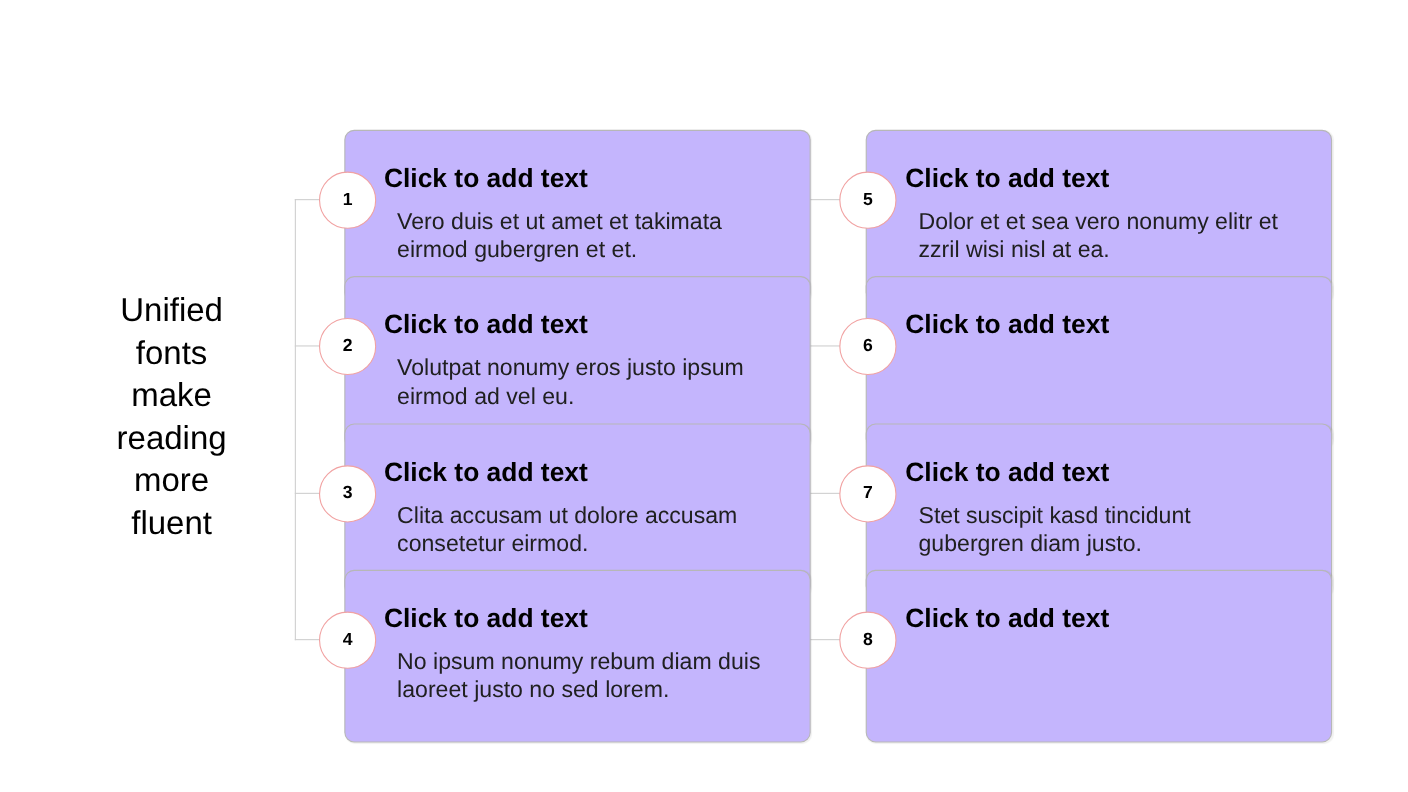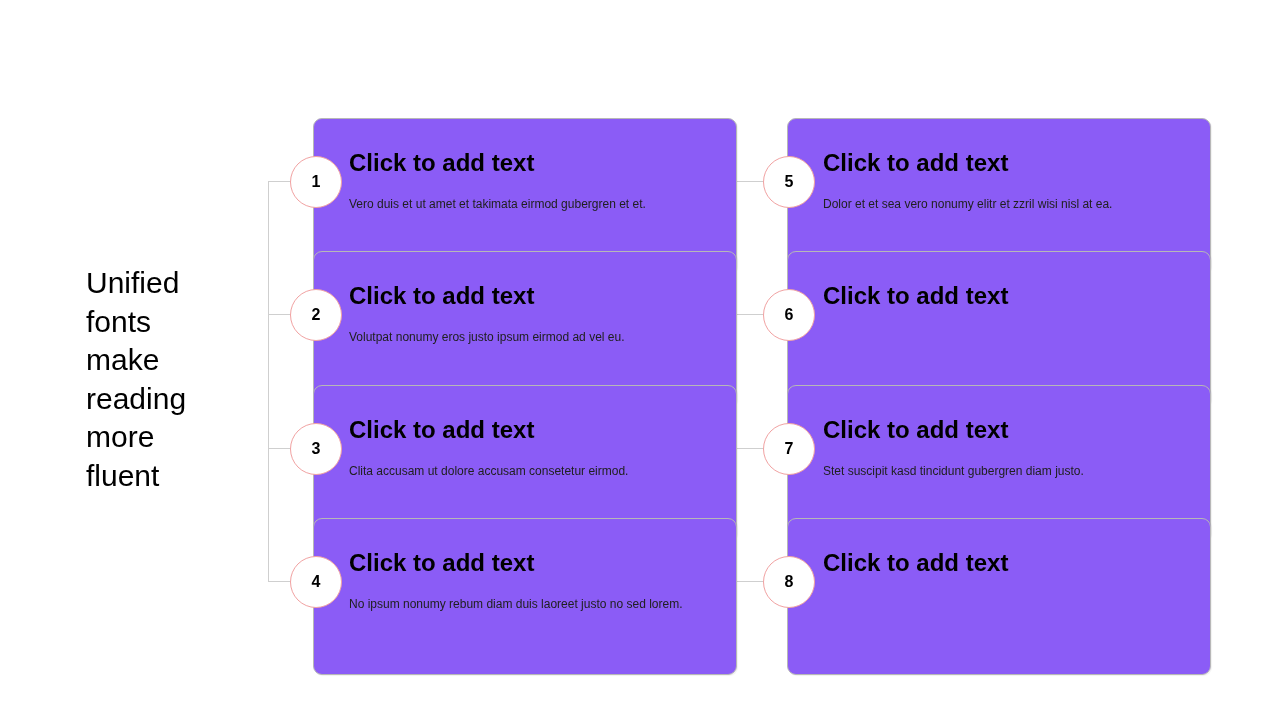--- a/index.html
+++ b/index.html
@@ -15,21 +15,21 @@
     background: #ffffff;
     overflow: hidden;
   }
 
   
   .slide-title {
     position: absolute;
     left: 86px;
     top: 264px;
     width: 140px;
-    text-align: left;
+    text-align: center;
     font-size: 30px;
     line-height: 38.5px;
     color: #000000;
     font-weight: 400;
   }
 
   
   .line {
     position: absolute;
     background: #cfcfcf;
@@ -50,21 +50,21 @@
   .branch.y2 { top: 448px; }
   .branch.y3 { top: 581px; }
 
   
   .card {
     position: absolute;
     width: 420px;
     height: 125px;
     border: 1px solid #b7b7b7;
     border-radius: 9px;
-    background: #8b5cf6;
+    background: #c4b5fd;
     box-shadow: 1px 1px 1px rgba(0,0,0,0.06);
     padding: 30px 26px 0 35px;
     box-sizing: content-box;
   }
   .card.col-left  { left: 313px; width: 361px; padding-right: 26px; }
   .card.col-right { left: 787px; width: 361px; padding-right: 26px; }
   .card.col-left, .card.col-right { width: 361px; }
   .card.r0 { top: 118px; }
   .card.r1 { top: 251px; }
   .card.r2 { top: 385px; }
@@ -72,23 +72,23 @@
 
   .card h3 {
     margin: 0 0 8px 0;
     font-size: 24px;
     line-height: 28px;
     font-weight: 700;
     color: #000000;
     letter-spacing: 0;
   }
   .card p {
-    margin: 0;
-    font-size: 12px;
-    line-height: 38px;
+    margin: 12px;
+    font-size: 21px;
+    line-height: 26px;
     color: #202020;
   }
 
   
   .num-circle {
     position: absolute;
     width: 50px;
     height: 50px;
     border: 1px solid #f1a2a2;
     border-radius: 50%;

